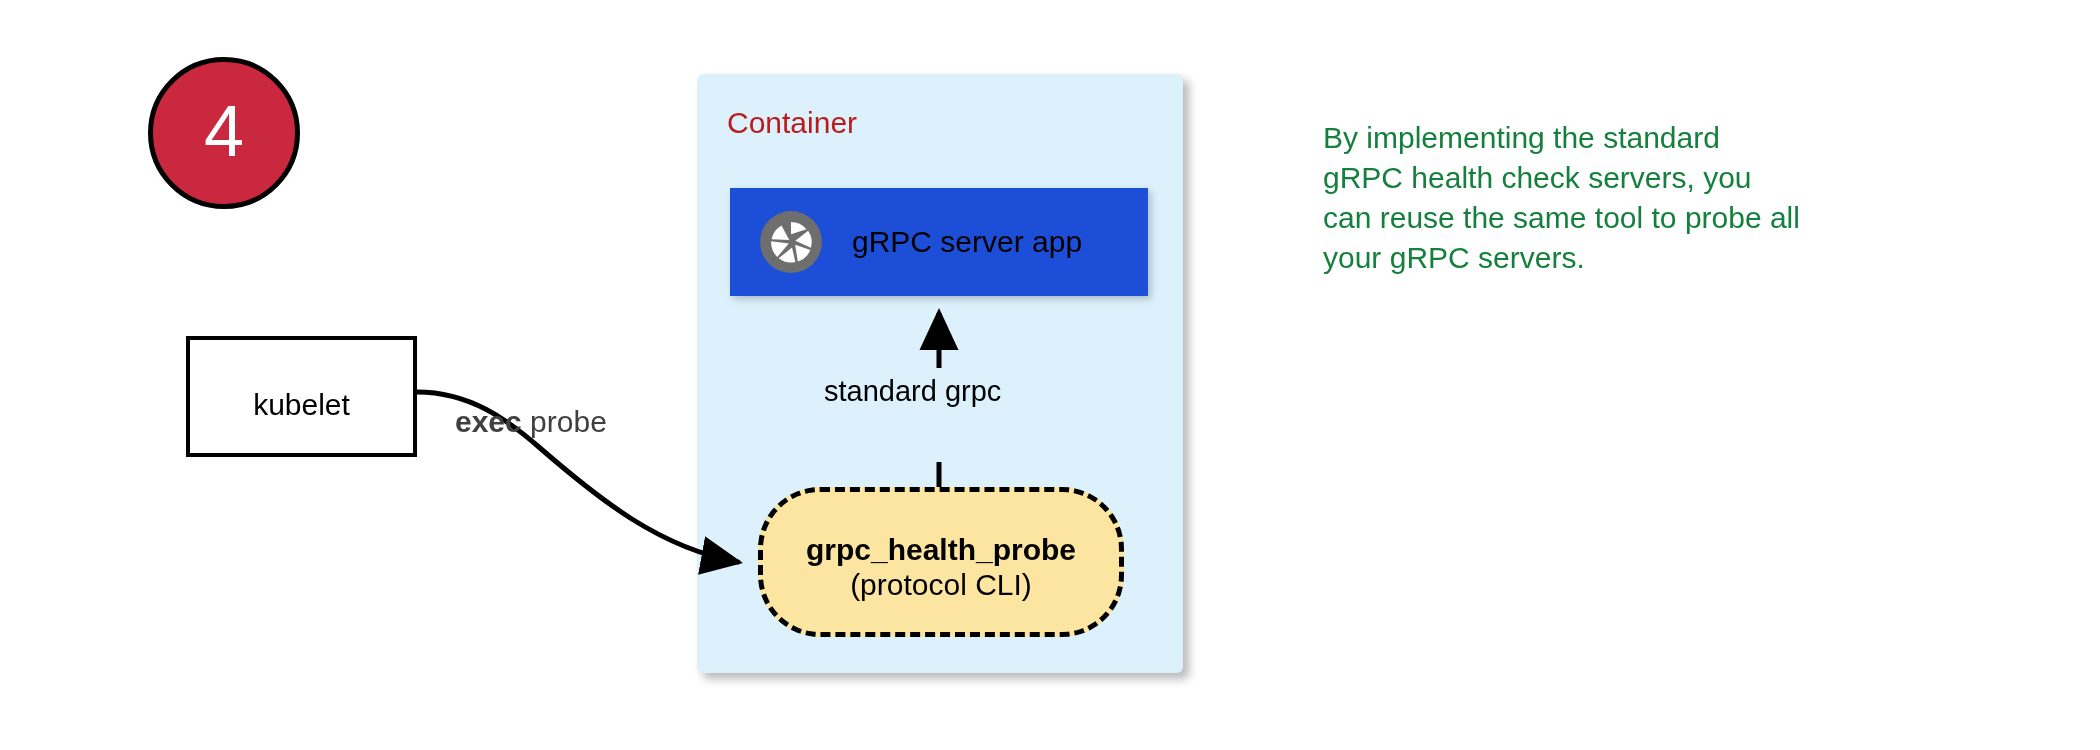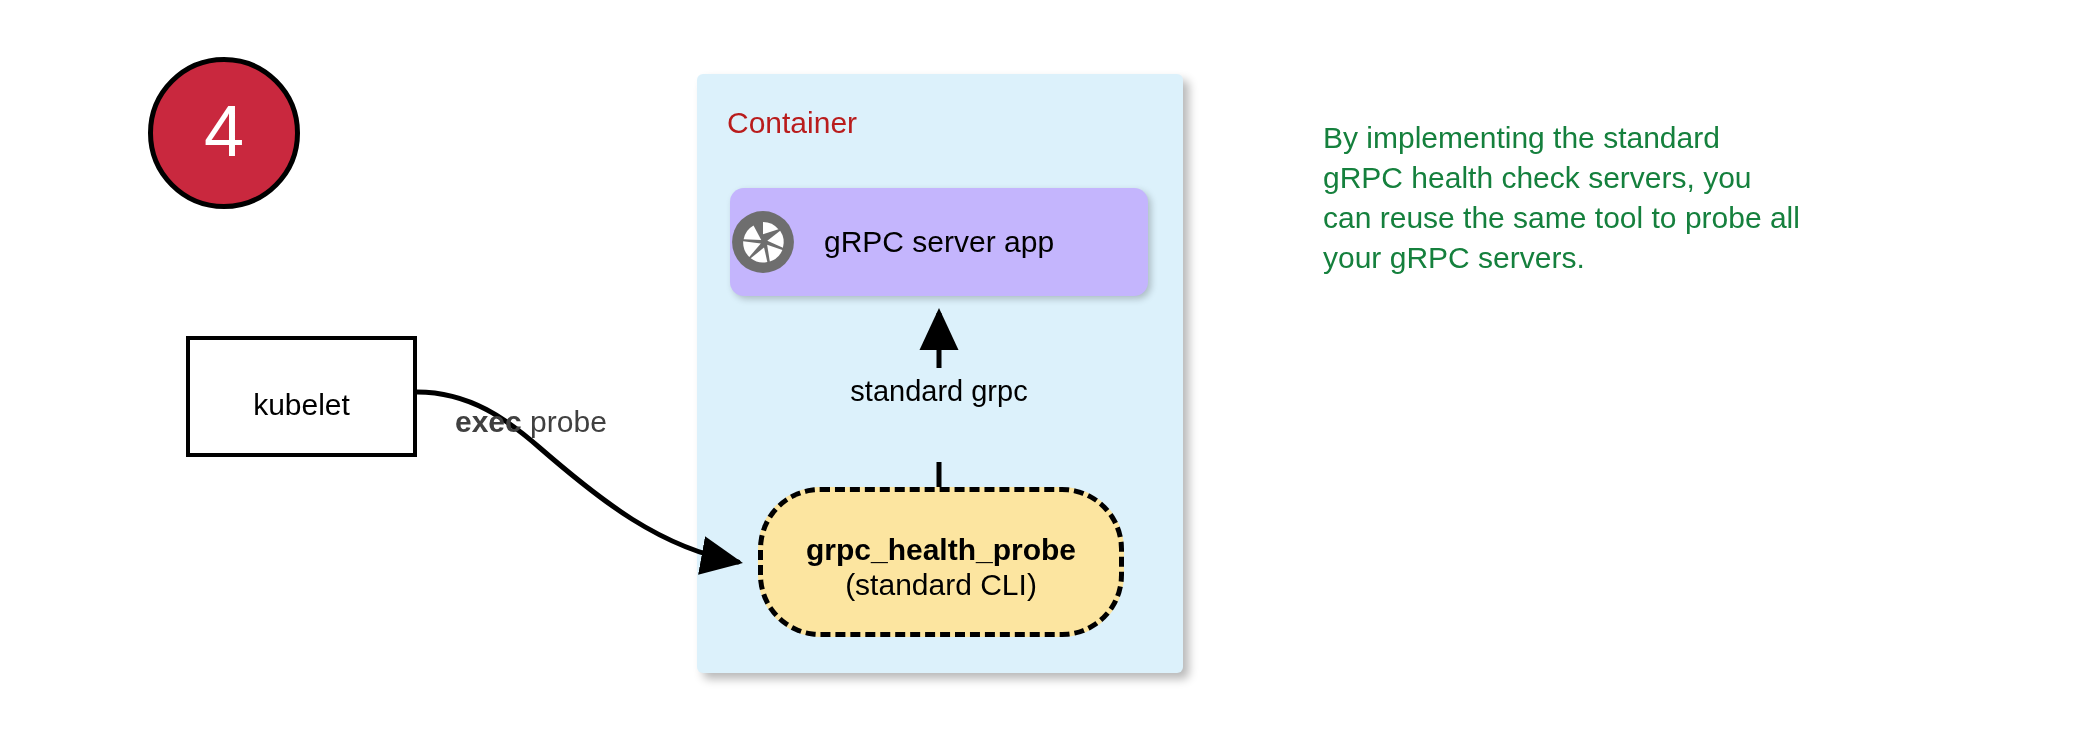--- a/index.html
+++ b/index.html
@@ -65,25 +65,26 @@
   }
 
   
   #grpc-app-box {
     position: absolute;
     left: 730px;
     top: 188px;
     width: 418px;
     height: 108px;
     box-sizing: border-box;
-    background: #c4b5fd;
-    border-radius: 14px;
+    background: #1d4ed8;
+    border-radius: 0;
     box-shadow: 3px 3px 7px rgba(0,0,0,0.22);
     display: flex;
     align-items: center;
+    padding-left: 28px;
   }
   #grpc-app-box .app-label {
     font-size: 30px;
     color: #000000;
     margin-left: 28px;
     white-space: nowrap;
   }
   .aperture-icon { flex: 0 0 auto; display: block; }
 
   
@@ -148,21 +149,21 @@
     white-space: nowrap;
     text-align: right;
   }
   #exec-probe-label .strong { font-weight: bold; }
 
   #protocol-label {
     position: absolute;
     left: 824px;
     top: 372px;
     width: 230px;
-    text-align: center;
+    text-align: left;
     font-size: 29px;
     line-height: 1.33;
     color: #000000;
   }
   #protocol-label .ln { display: block; white-space: nowrap; }
 
   
   #annotation {
     position: absolute;
     left: 1323px;
@@ -229,21 +230,21 @@
           <path d="M13.2 29.3 a19.4 19.4 0 0 1 9.6 -13.4 L30.3 30.1 z"></path>
         </g>
         <circle cx="32" cy="32" r="19.4" fill="none" stroke="#6E6E6E" stroke-width="0"></circle>
       </svg>
     </span>
     <span class="app-label">gRPC server app</span>
   </div>
 
   <div id="probe-node">
     <span class="line1">grpc_health_probe</span>
-    <span class="line2">(standard CLI)</span>
+    <span class="line2">(protocol CLI)</span>
   </div>
 
   <div id="kubelet-box">
     <span class="label">kubelet</span>
   </div>
 
   <div id="exec-probe-label"><span class="strong">exec</span><span> probe</span></div>
 
   <div id="protocol-label">
     <span class="ln">standard grpc</span>

